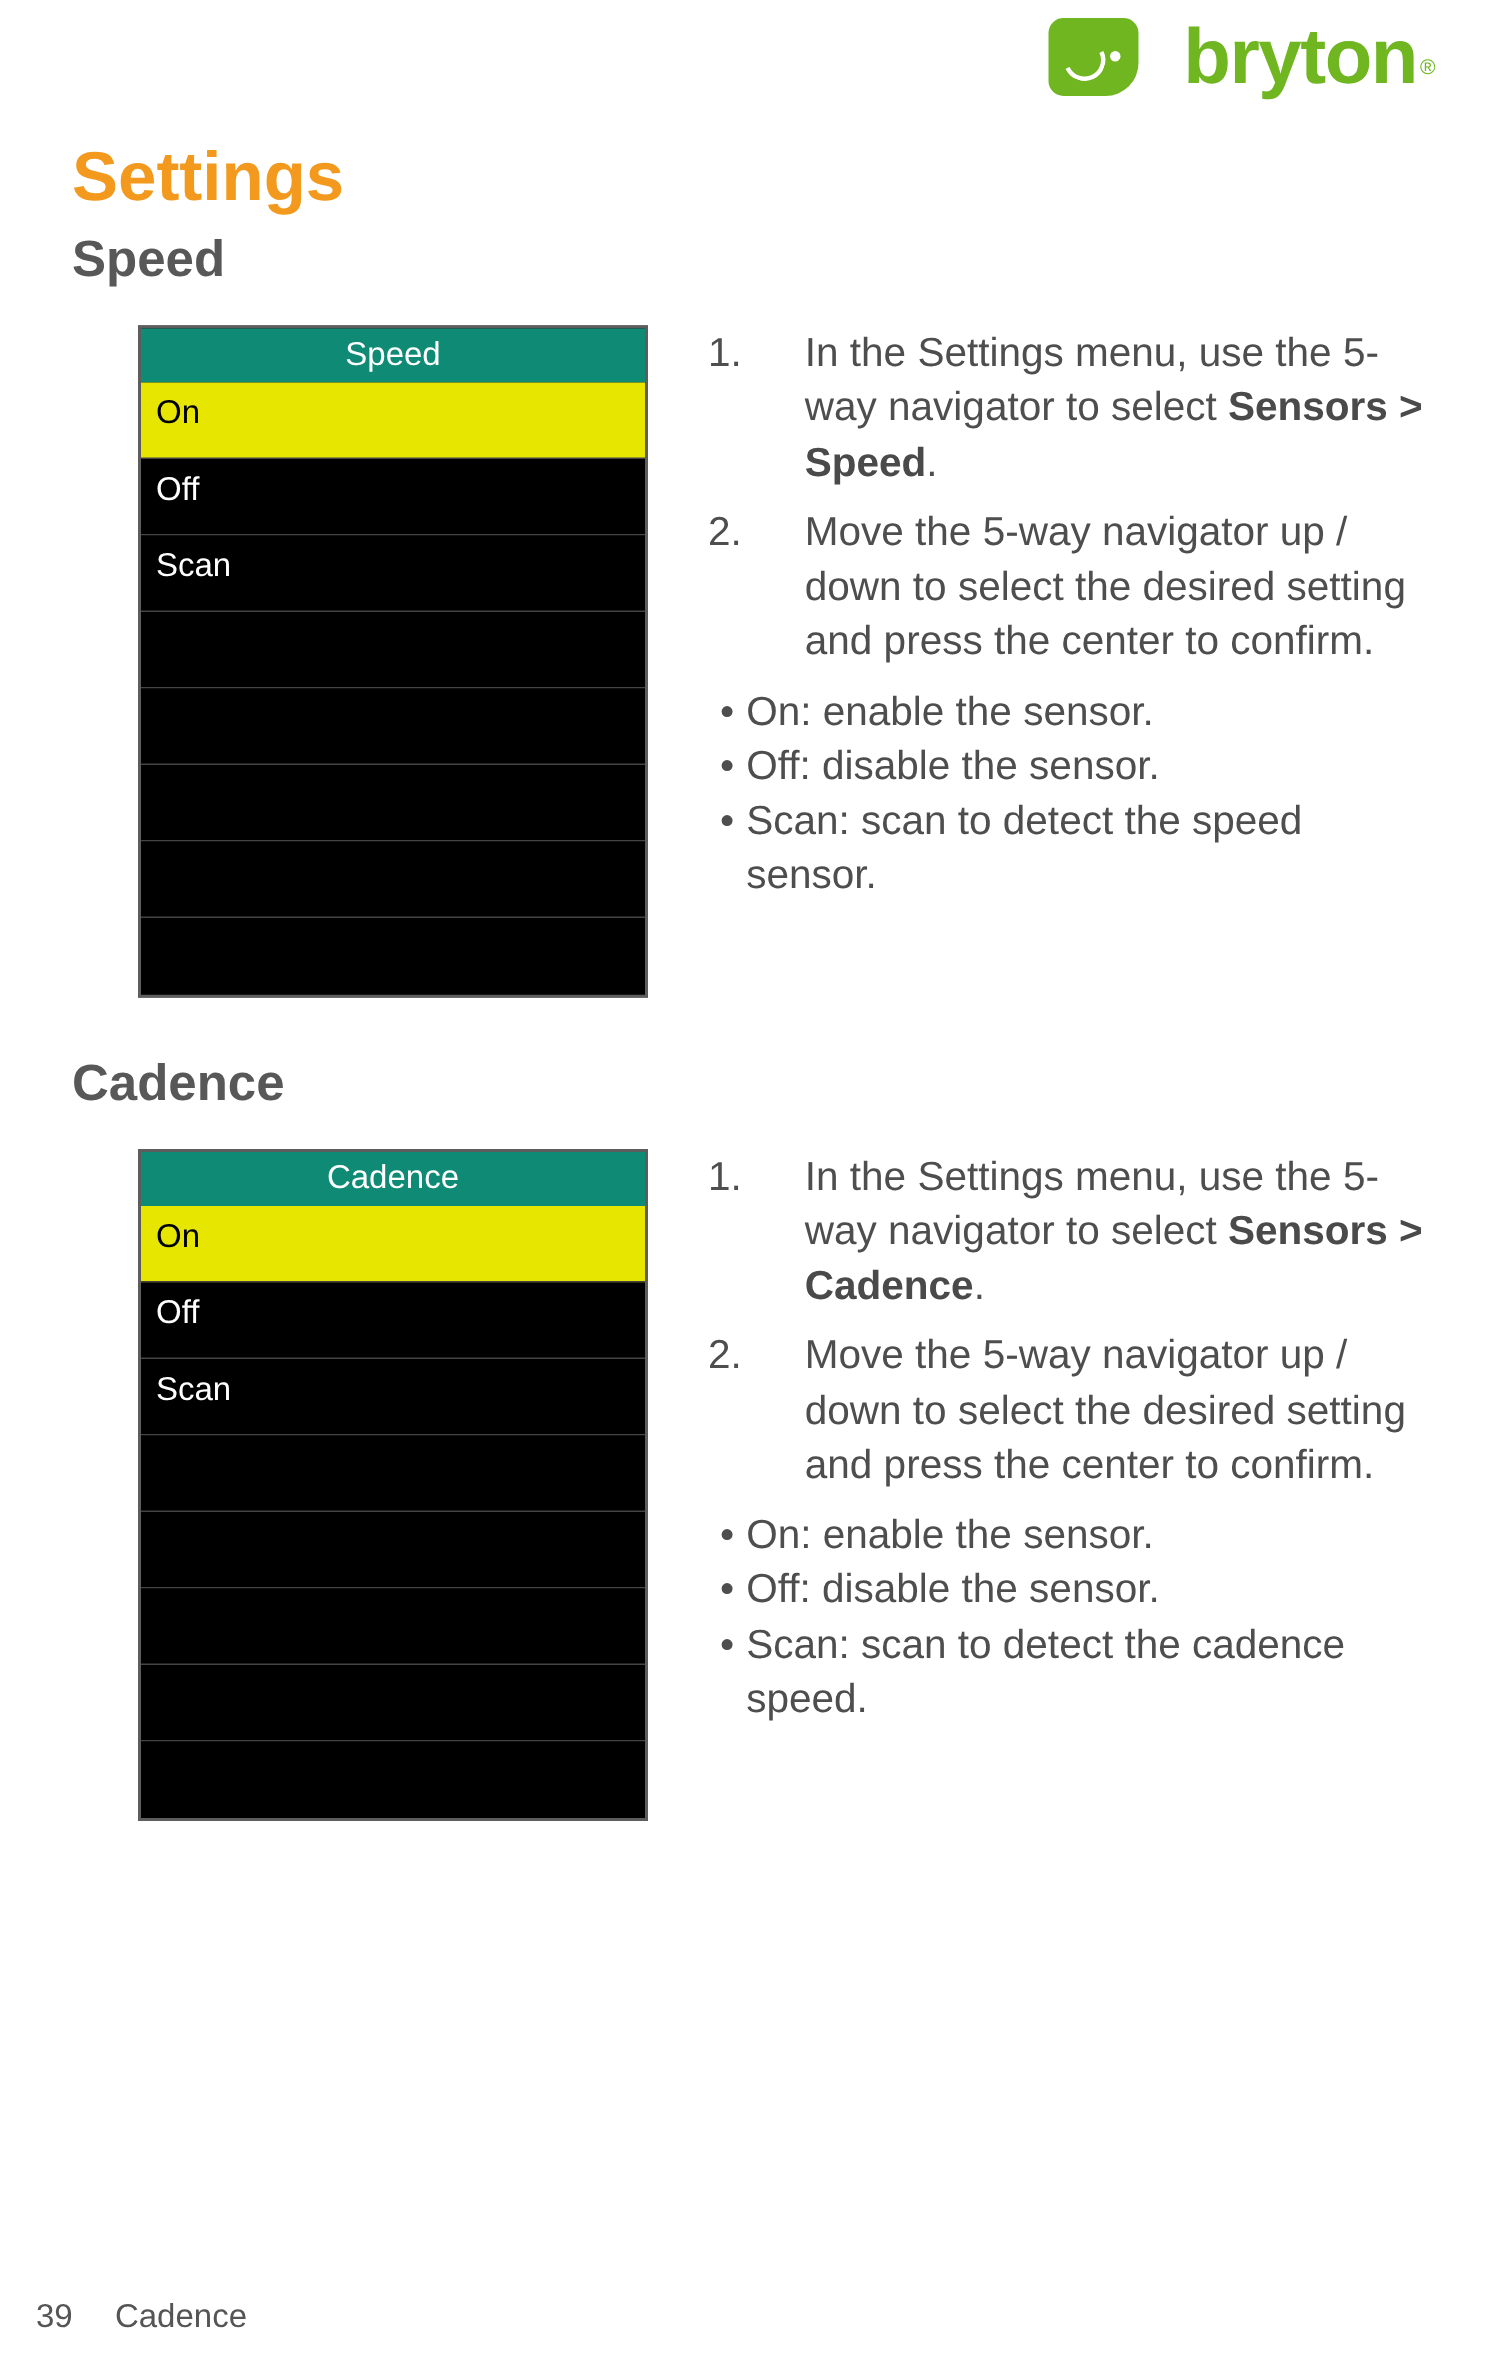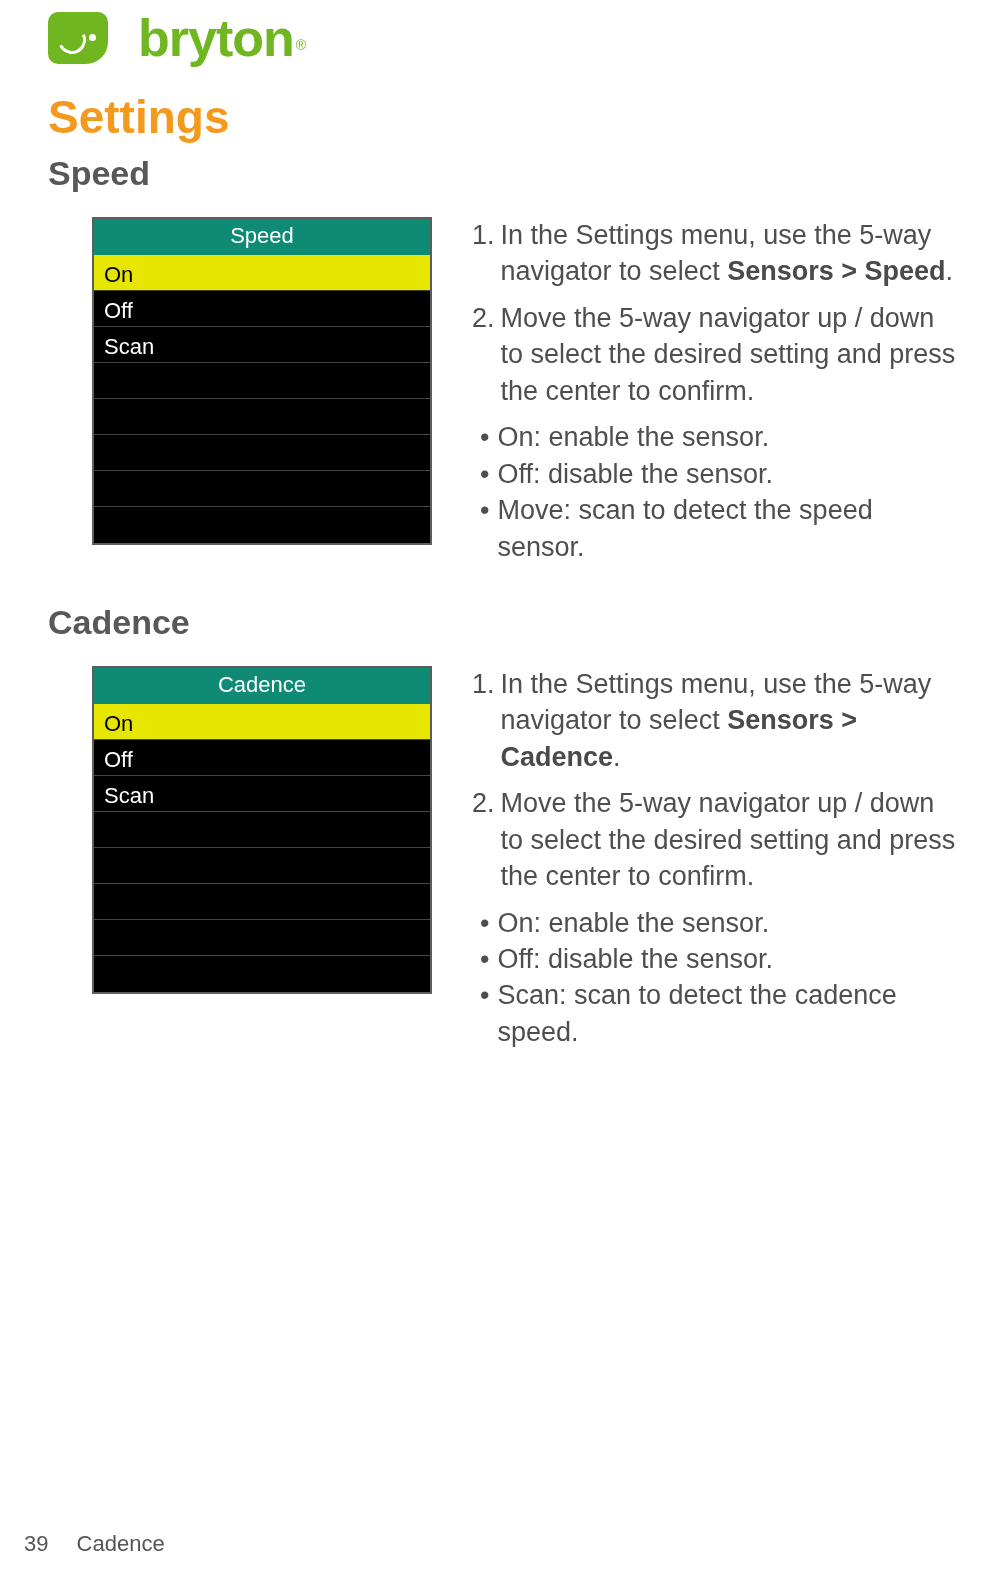--- a/index.html
+++ b/index.html
@@ -12,20 +12,21 @@
     background: #fff;
   }
   .page {
     padding: 8px 48px 0 48px;
   }
   .logo-row {
     display: flex;
     align-items: center;
     gap: 30px;
     margin-bottom: 22px;
+    justify-content: flex-end;
   }
   .logo-mark {
     width: 60px;
     height: 52px;
     background: #6fb620;
     border-radius: 10px 10px 22px 10px;
     position: relative;
   }
   .logo-mark::before {
     content: "";
@@ -93,21 +94,21 @@
   }
   .device .titlebar {
     background: #0f8b75;
     color: #fff;
     font-size: 22px;
     text-align: center;
     padding: 4px 0 6px 0;
     font-family: Arial, sans-serif;
   }
   .device .row {
-    height: 36px;
+    height: 51px;
     line-height: 40px;
     padding: 0 10px;
     font-size: 22px;
     color: #fff;
     background: #000;
     border-bottom: 1px solid #444;
     font-family: Arial, sans-serif;
   }
   .device .row.selected {
     background: #e6e600;
@@ -128,20 +129,21 @@
   .step {
     display: flex;
     margin-bottom: 10px;
   }
   .step .num {
     flex: 0 0 auto;
     margin-right: 6px;
   }
   .step .body {
     flex: 1 1 auto;
+    margin-left: 36px;
   }
   .bold { font-weight: 700; color: #4a4a4a; }
   .bullets {
     margin-left: 8px;
   }
   .bullet {
     display: flex;
     line-height: 1.35;
   }
   .bullet .dot {
@@ -199,21 +201,21 @@
         <div class="bullet">
             <span class="dot">•</span>
             <span>On: enable the sensor.</span>
           </div>
         <div class="bullet">
             <span class="dot">•</span>
             <span>Off: disable the sensor.</span>
           </div>
         <div class="bullet">
             <span class="dot">•</span>
-            <span>Move: scan to detect the speed sensor.</span>
+            <span>Scan: scan to detect the speed sensor.</span>
           </div>
       </div>
     </div>
   </div>
 
   <h2 class="section">Cadence</h2>
   <div class="block">
     <div class="device">
       <div class="titlebar">Cadence</div>
       <div class="row selected">On</div>

